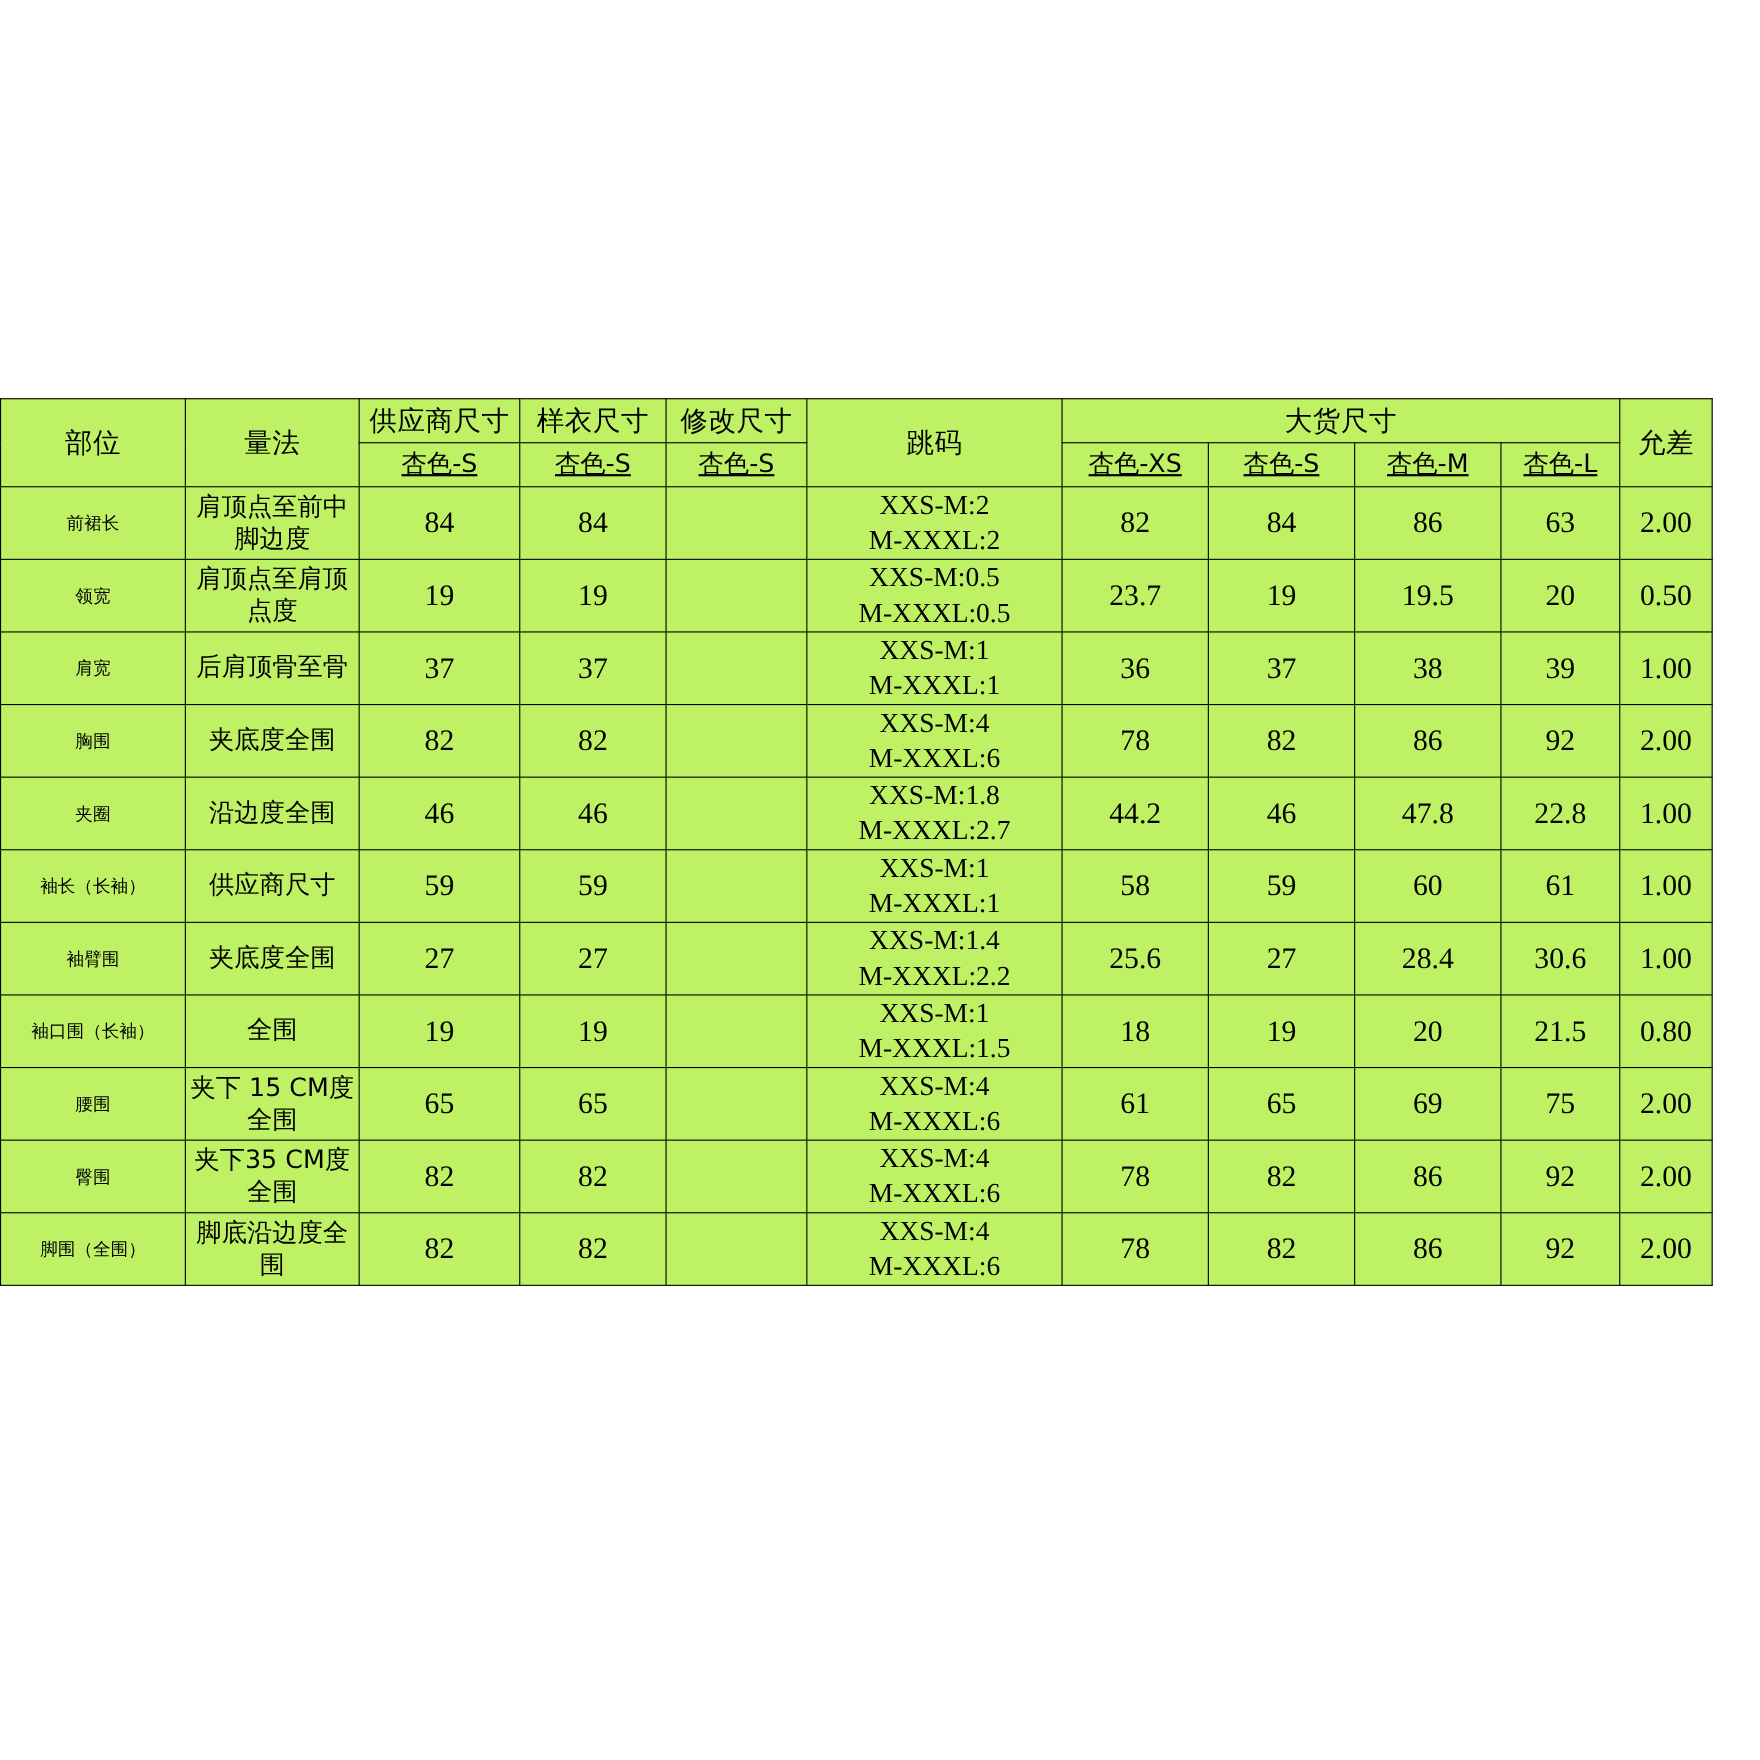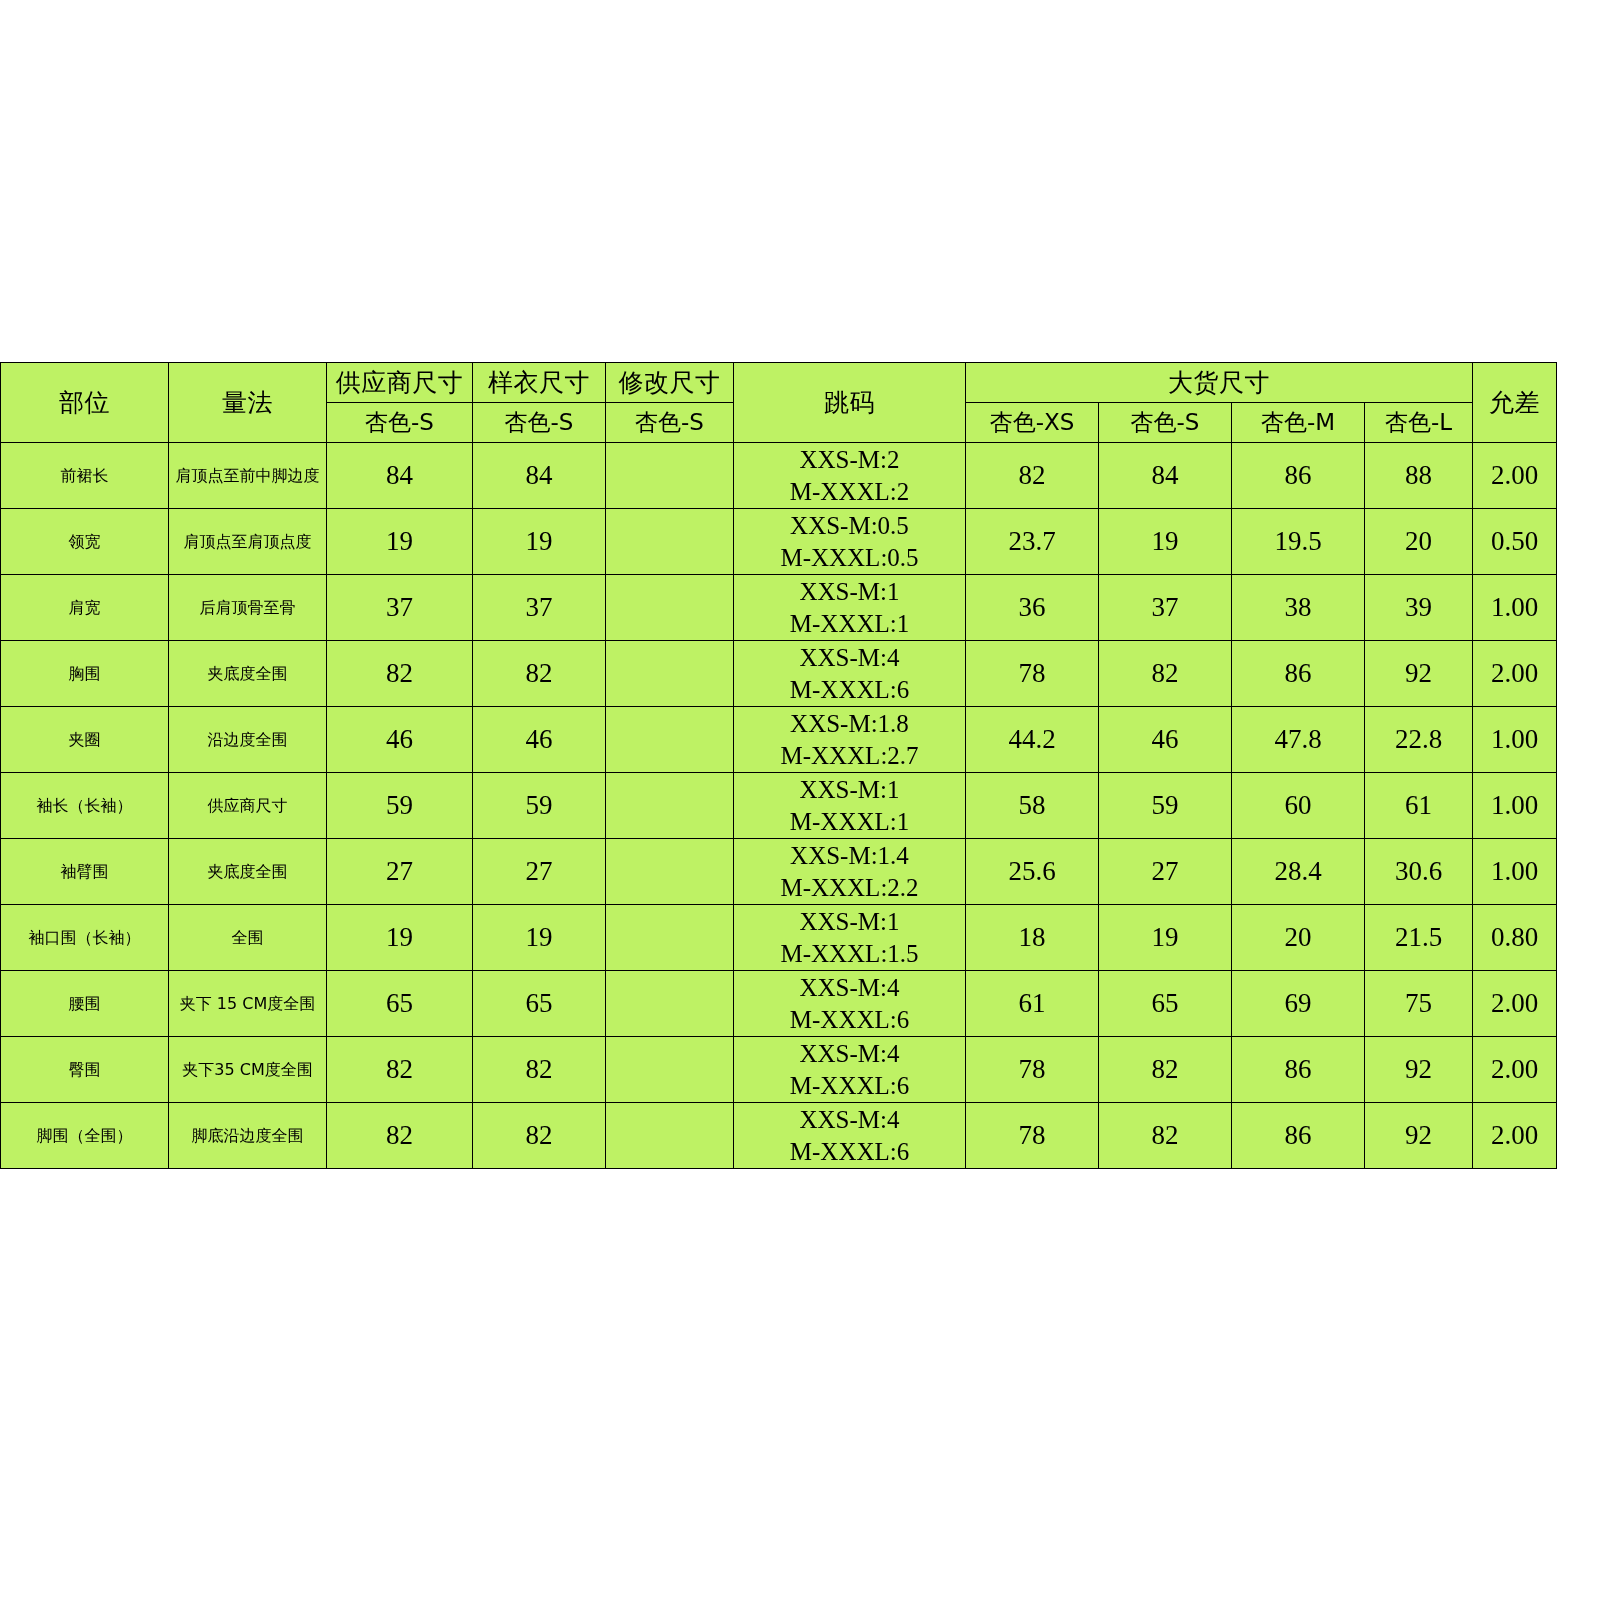--- a/index.html
+++ b/index.html
@@ -48,35 +48,36 @@
     line-height: 1.25;
   }
   .hdr-cn {
     font-family: "DejaVu Sans", sans-serif;
     font-size: 25px;
     letter-spacing: 0.5px;
   }
   .hdr-sub {
     font-family: "DejaVu Sans", sans-serif;
     font-size: 23px;
+    text-decoration: underline;
   }
   th.tall-head {
     height: 78px;
   }
   th.half-head {
     height: 39px;
   }
   td.part {
     font-family: "DejaVu Sans", sans-serif;
     font-size: 16px;
     padding: 6px 3px;
   }
   td.method {
     font-family: "DejaVu Sans", sans-serif;
-    font-size: 16px;
+    font-size: 23px;
     padding: 6px 4px;
   }
   td.num {
     font-family: "Liberation Serif", serif;
     font-size: 27px;
   }
   td.grade {
     font-family: "Liberation Serif", serif;
     font-size: 25px;
     text-align: left;
@@ -134,21 +135,21 @@
         <td class="part">前裙长</td>
         <td class="method">肩顶点至前中脚边度</td>
         <td class="num">84</td>
         <td class="num">84</td>
         <td class="num empty"></td>
         <td class="grade">XXS-M:2
 M-XXXL:2</td>
         <td class="num">82</td>
         <td class="num">84</td>
         <td class="num">86</td>
-        <td class="num">88</td>
+        <td class="num">63</td>
         <td class="num">2.00</td>
       </tr>
       <tr class="datarow">
         <td class="part">领宽</td>
         <td class="method">肩顶点至肩顶点度</td>
         <td class="num">19</td>
         <td class="num">19</td>
         <td class="num empty"></td>
         <td class="grade">XXS-M:0.5
 M-XXXL:0.5</td>

